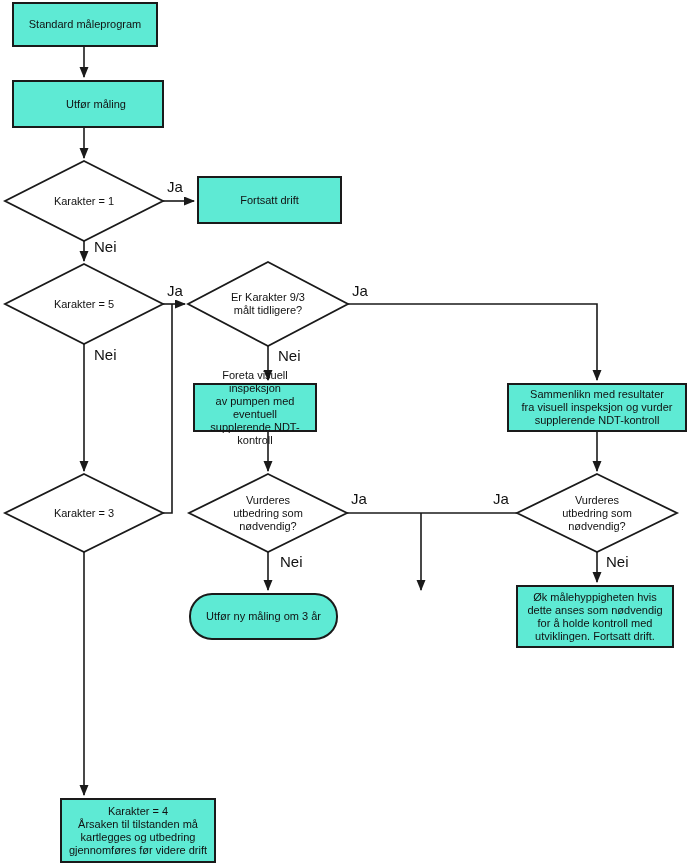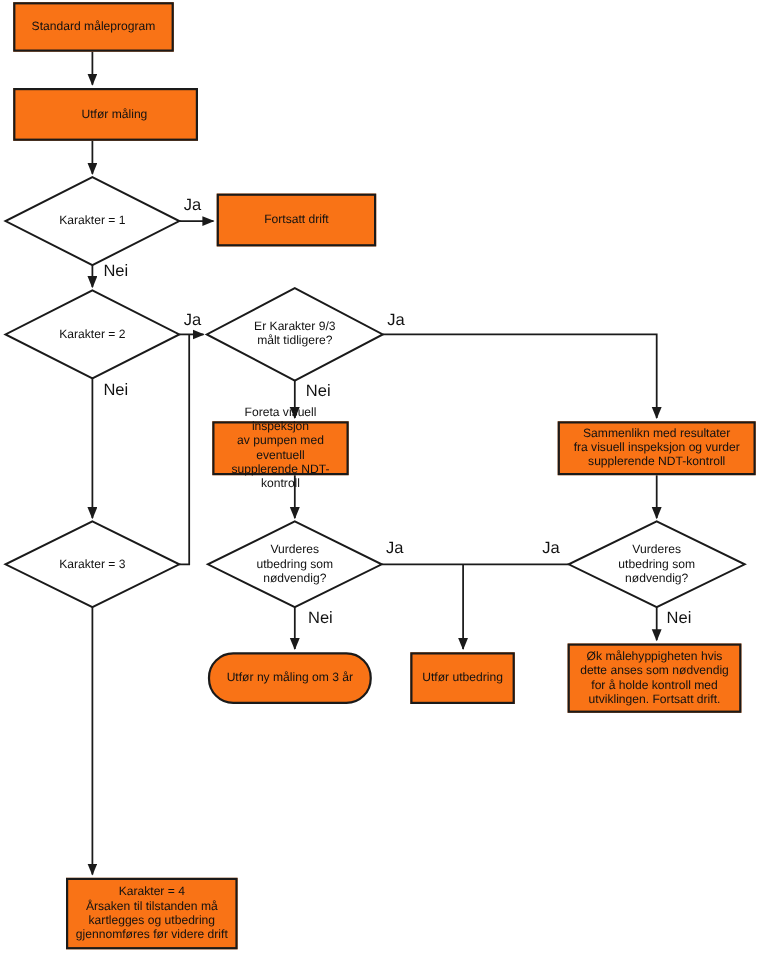--- a/index.html
+++ b/index.html
@@ -9,21 +9,21 @@
     height: 867px;
     background: #ffffff;
     font-family: "Liberation Sans", sans-serif;
     color: #111111;
     overflow: hidden;
   }
   .layer { position: absolute; left: 0; top: 0; }
   .box {
     position: absolute;
     border: 2px solid #1a1a1a;
-    background: #f97316;
+    background: #5eead4;
     display: flex;
     align-items: center;
     justify-content: center;
     text-align: center;
     box-sizing: border-box;
   }
   .box span, .dtext span {
     font-size: 11px;
     line-height: 13px;
     white-space: pre-line;
@@ -79,21 +79,21 @@
       <polygon points="84,474 163,513 84,552 5,513"></polygon>
       <polygon points="268,474 347,513 268,552 189,513"></polygon>
       <polygon points="597,474 677,513 597,552 517,513"></polygon>
     </g>
   </svg>
 
   <div class="box" style="left:12px; top:2px; width:146px; height:45px;">
     <span>Standard måleprogram</span>
   </div>
 
-  <div class="box" style="left:12px; top:80px; width:168px; height:48px;padding-left:16px;">
+  <div class="box" style="left:12px; top:80px; width:152px; height:48px;padding-left:16px;">
     <span>Utfør måling</span>
   </div>
 
   <div class="box" style="left:197px; top:176px; width:145px; height:48px;">
     <span>Fortsatt drift</span>
   </div>
 
   <div class="box" style="left:193px; top:383px; width:124px; height:49px;">
     <span>Foreta visuell inspeksjon
 av pumpen med eventuell
@@ -103,43 +103,40 @@
   <div class="box" style="left:507px; top:383px; width:180px; height:49px;">
     <span>Sammenlikn med resultater
 fra visuell inspeksjon og vurder
 supplerende NDT-kontroll</span>
   </div>
 
   <div class="box" style="left:189px; top:593px; width:149px; height:47px;border-radius:23px;">
     <span>Utfør ny måling om 3 år</span>
   </div>
 
-  <div class="box" style="left:373px; top:593px; width:95px; height:47px;">
-    <span>Utfør utbedring</span>
-  </div>
 
   <div class="box" style="left:516px; top:585px; width:158px; height:63px;">
     <span>Øk målehyppigheten hvis
 dette anses som nødvendig
 for å holde kontroll med
 utviklingen. Fortsatt drift.</span>
   </div>
 
   <div class="box" style="left:12px; top:798px; width:156px; height:65px;margin-left:48px;">
     <span>Karakter = 4
 Årsaken til tilstanden må
 kartlegges og utbedring
 gjennomføres før videre drift</span>
   </div>
 
   <div class="dtext" style="left:14px; top:161px; width:140px; height:80px;text-align:right;">
     <span>Karakter = 1</span>
   </div>
   <div class="dtext" style="left:14px; top:264px; width:140px; height:80px;">
-    <span>Karakter = 2</span>
+    <span>Karakter = 5</span>
   </div>
   <div class="dtext" style="left:198px; top:262px; width:140px; height:84px;">
     <span>Er Karakter 9/3
 målt tidligere?</span>
   </div>
   <div class="dtext" style="left:14px; top:474px; width:140px; height:78px;">
     <span>Karakter = 3</span>
   </div>
   <div class="dtext" style="left:198px; top:474px; width:140px; height:78px;">
     <span>Vurderes

